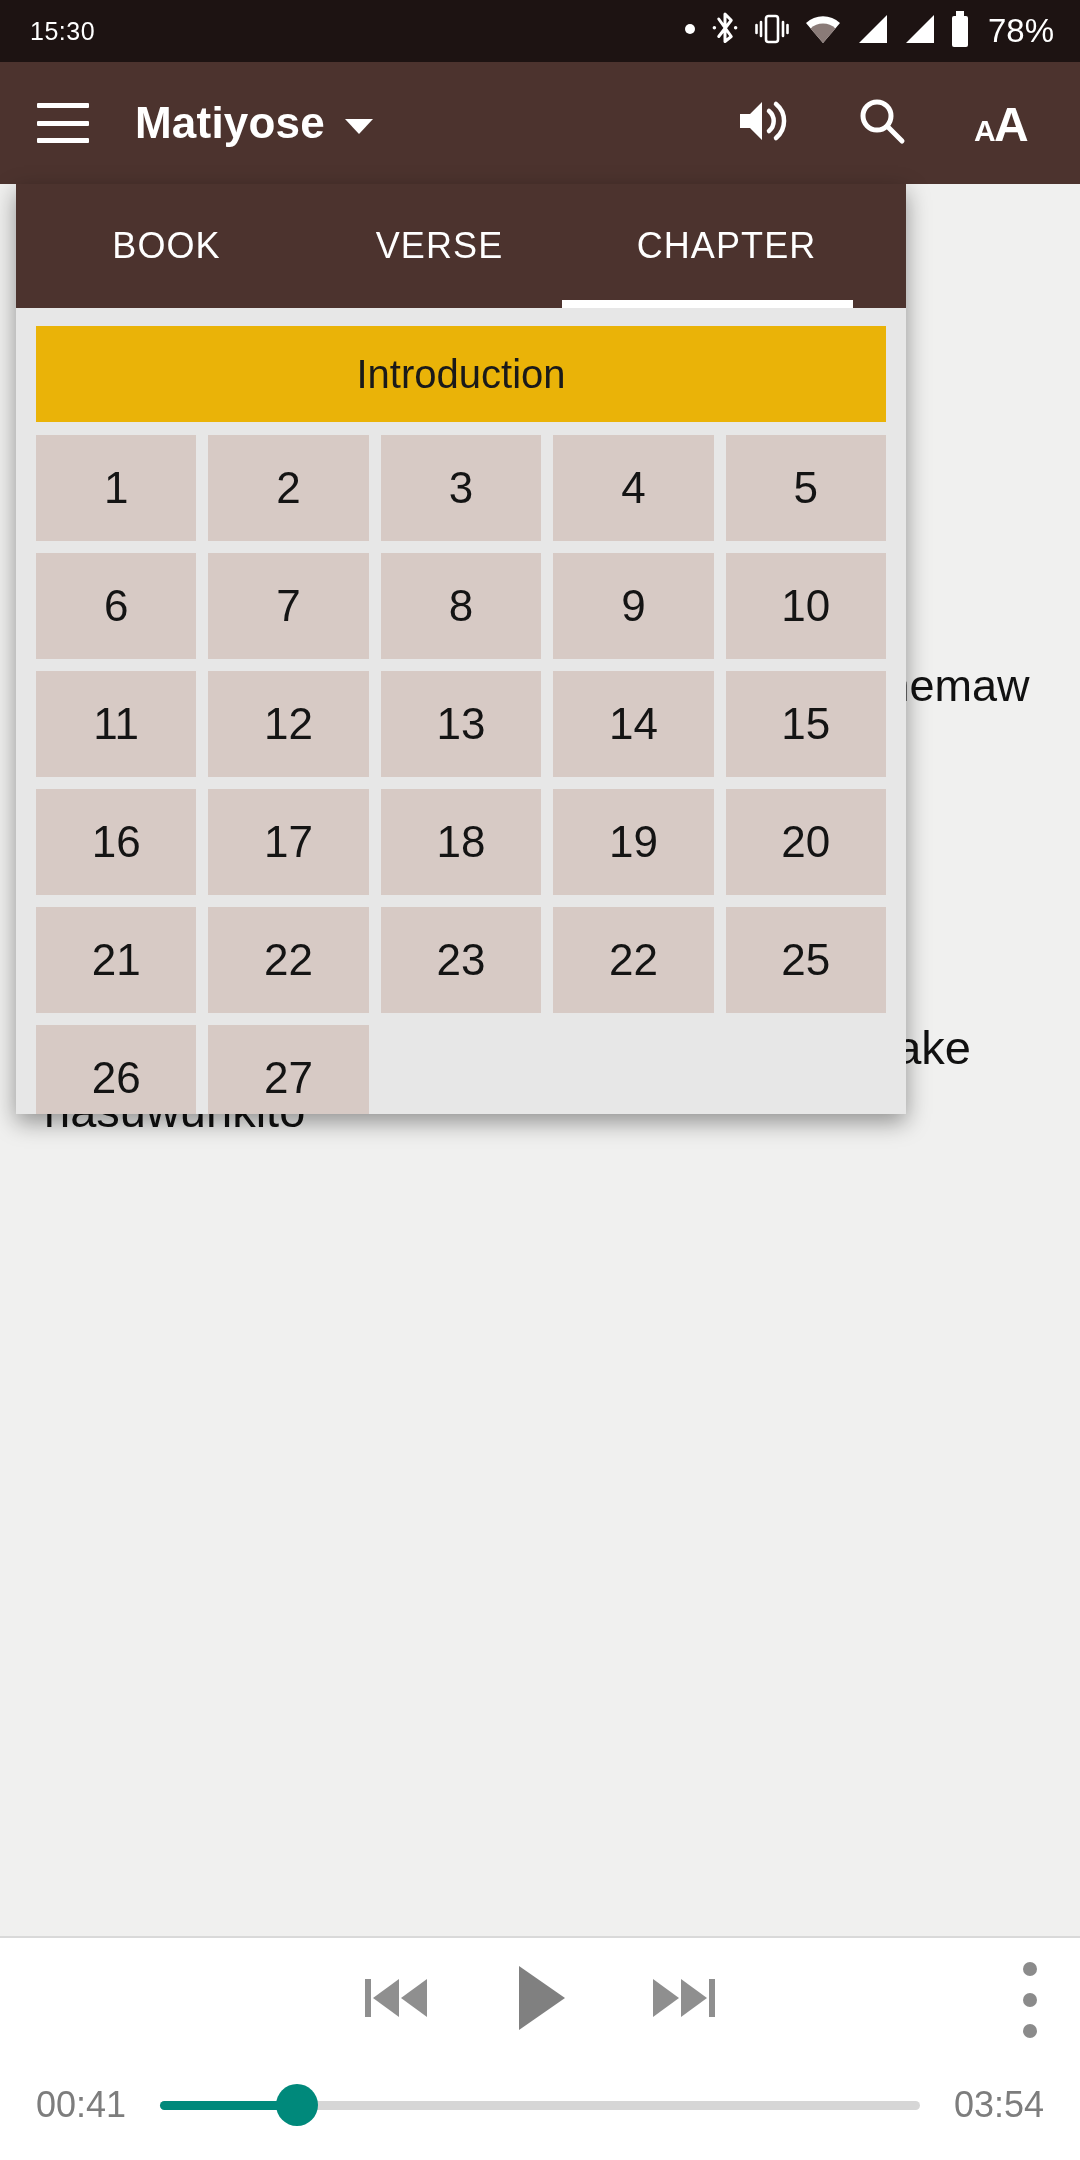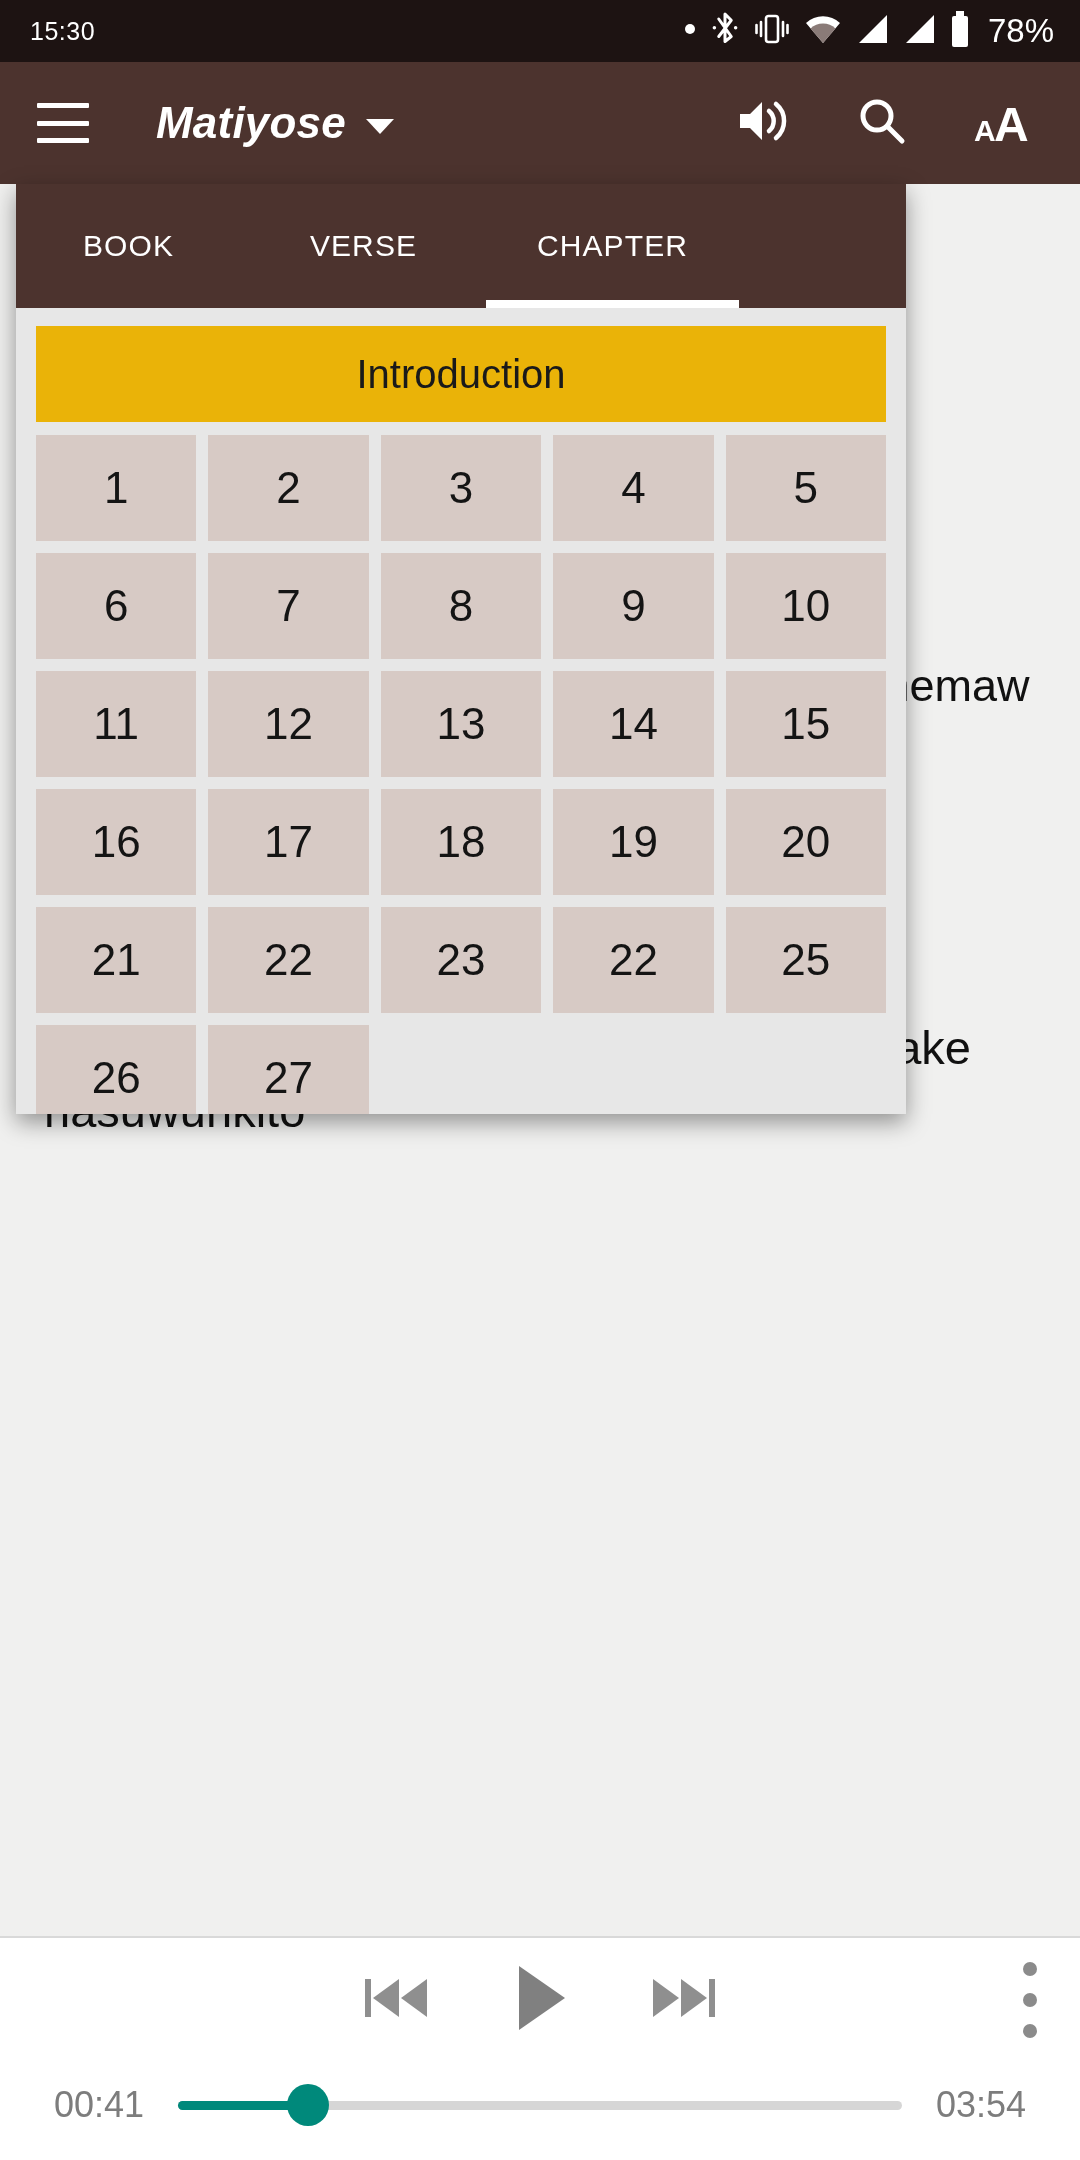--- a/index.html
+++ b/index.html
@@ -62,22 +62,21 @@
   }
   #menu-button i {
     display: block;
     height: 5px;
     background: #ffffff;
     border-radius: 1px;
   }
   #book-title-group {
     display: flex;
     align-items: center;
-    margin-left: 67px;
-    font-style: italic;
+    margin-left: 46px;
   }
   #book-title {
     color: #ffffff;
     font-size: 44px;
     font-weight: bold;
     letter-spacing: 0.2px;
   }
   #title-caret {
     width: 0; height: 0;
     border-left: 14px solid transparent;
@@ -165,23 +164,24 @@
     background: #4c332e;
     display: flex;
     align-items: stretch;
     flex: 0 0 auto;
   }
   .panel-tab {
     display: flex;
     align-items: center;
     justify-content: center;
     color: #ffffff;
-    font-size: 30px;
+    font-size: 36px;
     letter-spacing: 1.1px;
     position: relative;
+    padding-left: 38px;
   }
   #tab-book { width: 225px; }
   #tab-chapter { width: 253px; }
   #tab-verse { width: 245px; }
   .panel-tab.active::after {
     content: "";
     position: absolute;
     left: 0; right: 0; bottom: 0;
     height: 8px;
     background: #ffffff;
@@ -251,21 +251,21 @@
   }
   #overflow-button i {
     width: 14px; height: 14px;
     border-radius: 50%;
     background: #8b8b8b;
     display: block;
   }
   #seek-row {
     display: flex;
     align-items: center;
-    padding: 0 54px;
+    padding: 0 36px;
     height: 86px;
     box-sizing: border-box;
   }
   .seek-time {
     font-size: 36px;
     color: #7d7d7d;
   }
   #seek-track-wrap {
     flex: 1 1 auto;
     margin: 0 34px;

